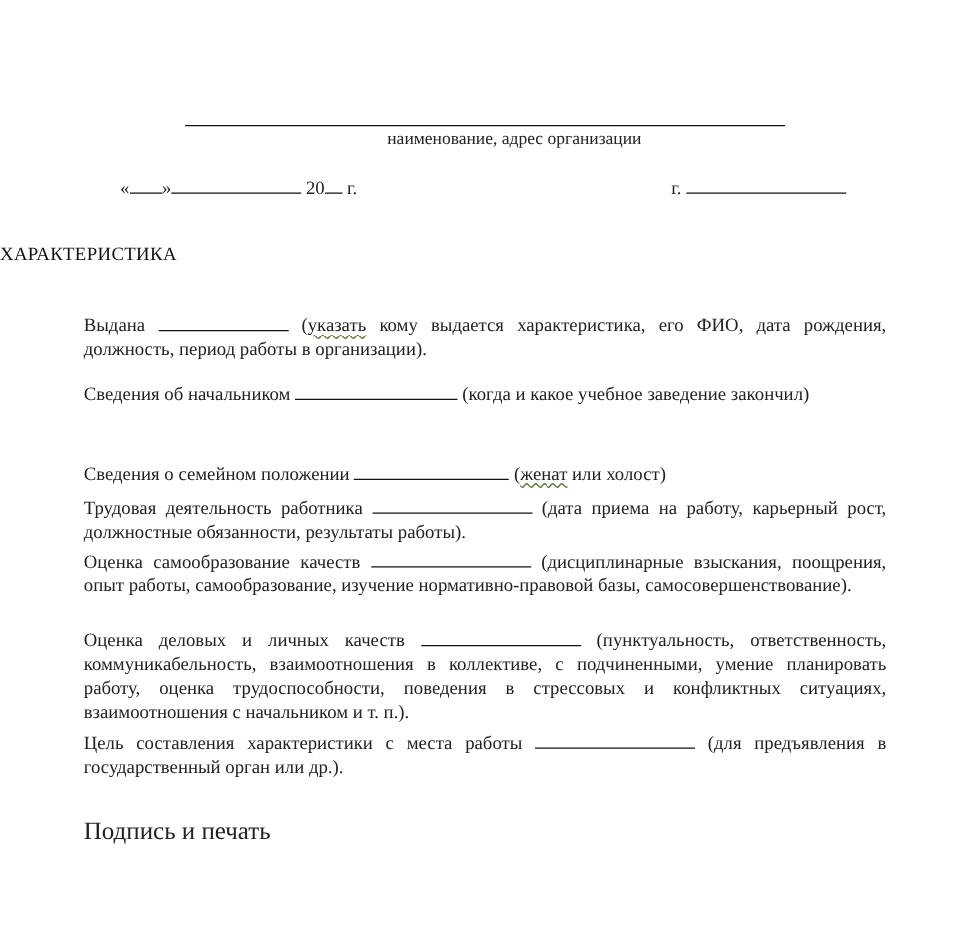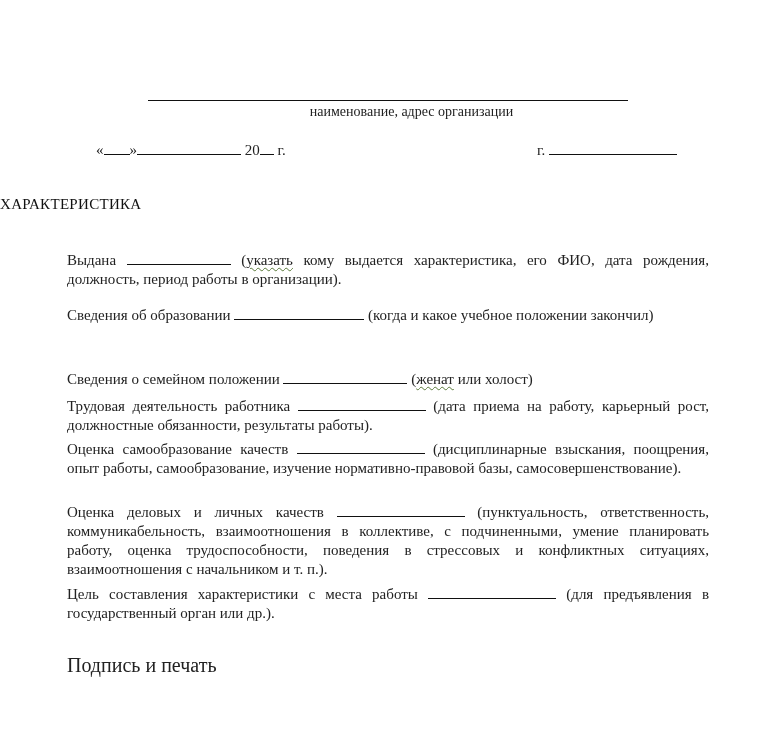--- a/index.html
+++ b/index.html
@@ -46,23 +46,23 @@
 
 <div class="abs title">ХАРАКТЕРИСТИКА</div>
 
 <div class="para" style="top:251px">
   <span>Выдана</span>
   <span class="blank" style="width:104px"></span>
   <span><span>(</span><span class="wavy">указать</span><span> кому выдается характеристика, его ФИО, дата рождения, должность, период работы в организации).</span></span>
 </div>
 
 <div class="para" style="top:306px">
-  <span>Сведения об образовании</span>
+  <span>Сведения об начальником</span>
   <span class="blank" style="width:130px"></span>
-  <span>(когда и какое учебное положении закончил)</span>
+  <span>(когда и какое учебное заведение закончил)</span>
 </div>
 
 <div class="para" style="top:370px">
   <span>Сведения о семейном положении</span>
   <span class="blank" style="width:124px"></span>
   <span><span>(</span><span class="wavy">женат</span><span> или холост)</span></span>
 </div>
 
 <div class="para" style="top:397px">
   <span>Трудовая деятельность работника</span>

